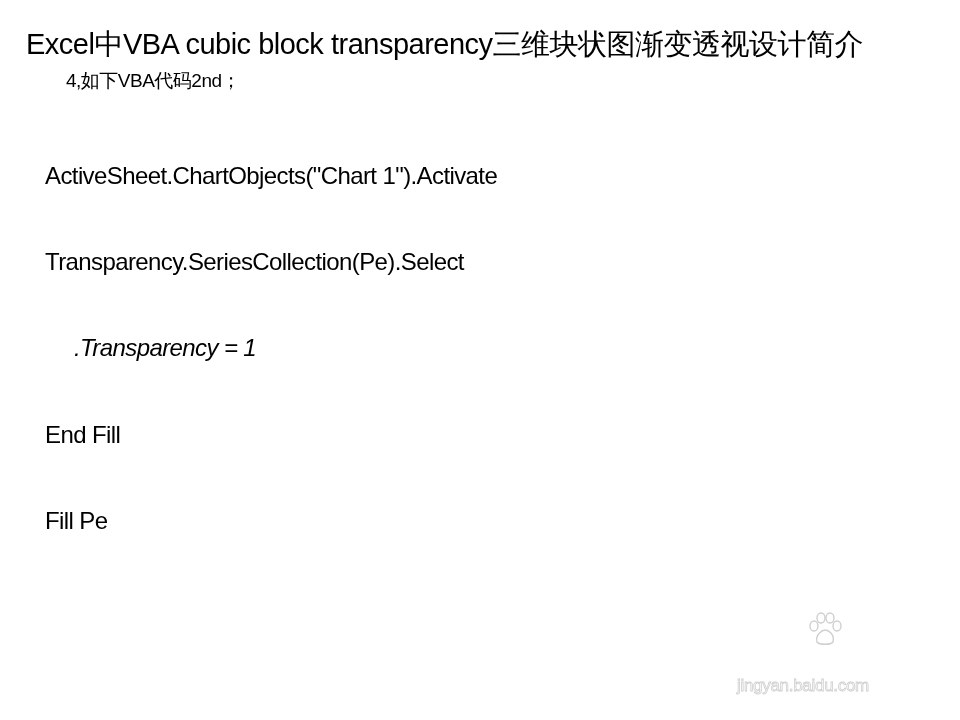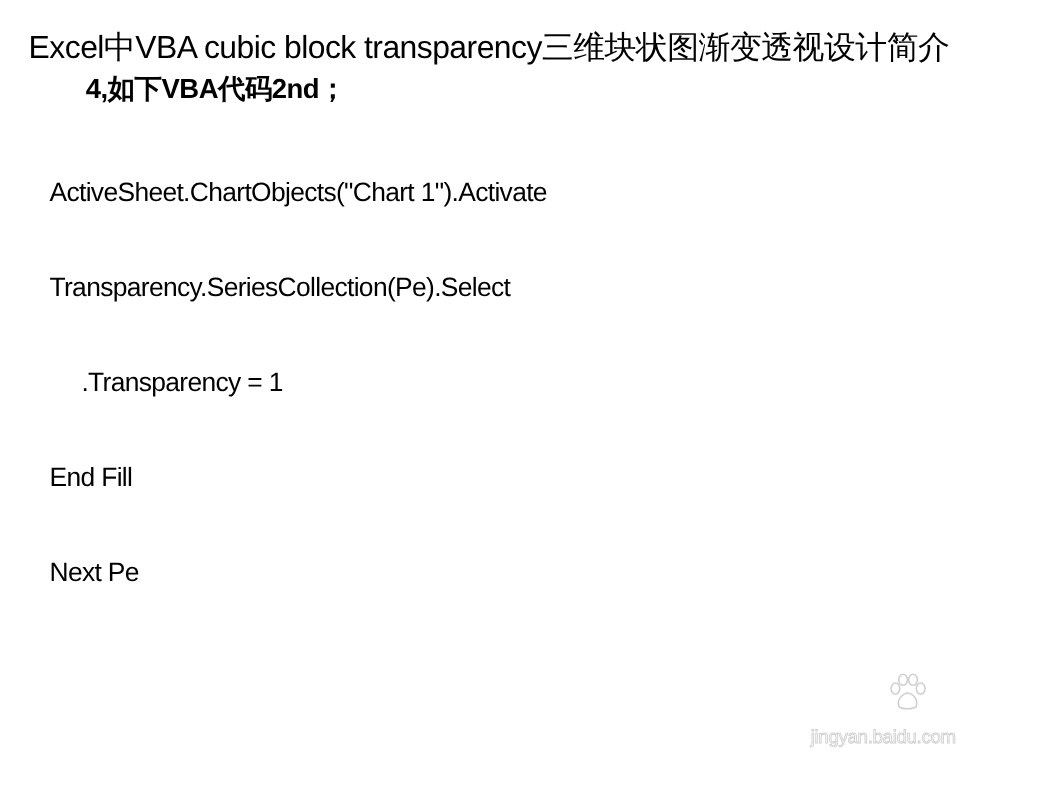--- a/index.html
+++ b/index.html
@@ -19,44 +19,43 @@
       position: absolute;
       left: 26px;
       top: 24px;
       font-size: 29px;
       line-height: 40px;
       white-space: nowrap;
       letter-spacing: -0.5px;
     }
     .subtitle {
       position: absolute;
-      left: 78px;
+      left: 66px;
       top: 64px;
-      font-size: 25px;
+      font-size: 19px;
       line-height: 34px;
       white-space: nowrap;
       letter-spacing: -0.5px;
-      font-weight: bold;
     }
     .code {
       position: absolute;
       left: 16px;
       top: 104px;
       font-size: 24px;
       line-height: 28.8px;
       white-space: pre;
       letter-spacing: -0.6px;
     }
     .code-line {
       display: block;
       height: 28.8px;
       white-space: pre;
     }
     .code-line.i1 { padding-left: 29px; }
-    .code-line.i2 { padding-left: 58px; }
+    .code-line.i2 { padding-left: 58px; font-style: italic; }
     .watermark {
       position: absolute;
       left: 735px;
       top: 612px;
       width: 180px;
       height: 92px;
       color: #d8d8d8;
     }
     .wm-logo {
       position: absolute;
@@ -70,40 +69,40 @@
       white-space: nowrap;
     }
     .wm-paw {
       position: absolute;
       left: 70px;
       top: 0;
     }
     .wm-url {
       position: absolute;
       left: 2px;
-      top: 48px;
+      top: 64px;
       font-size: 17px;
       color: transparent;
       -webkit-text-stroke: 0.8px #cfcfcf;
       white-space: nowrap;
       letter-spacing: -0.3px;
     }
   </style>
 </head>
 <body>
 
 <div class="title">Excel中VBA cubic block transparency三维块状图渐变透视设计简介</div>
 <div class="subtitle">4,如下VBA代码2nd；</div>
 
 <div class="code">
   <span class="code-line i1">ActiveSheet.ChartObjects("Chart 1").Activate</span>
   <span class="code-line i1">Transparency.SeriesCollection(Pe).Select</span>
   <span class="code-line i2">.Transparency = 1</span>
   <span class="code-line i1">End Fill</span>
-  <span class="code-line i1">Next Pe</span>
+  <span class="code-line i1">Fill Pe</span>
   
   
   
   
   
   
   
   
   
   

